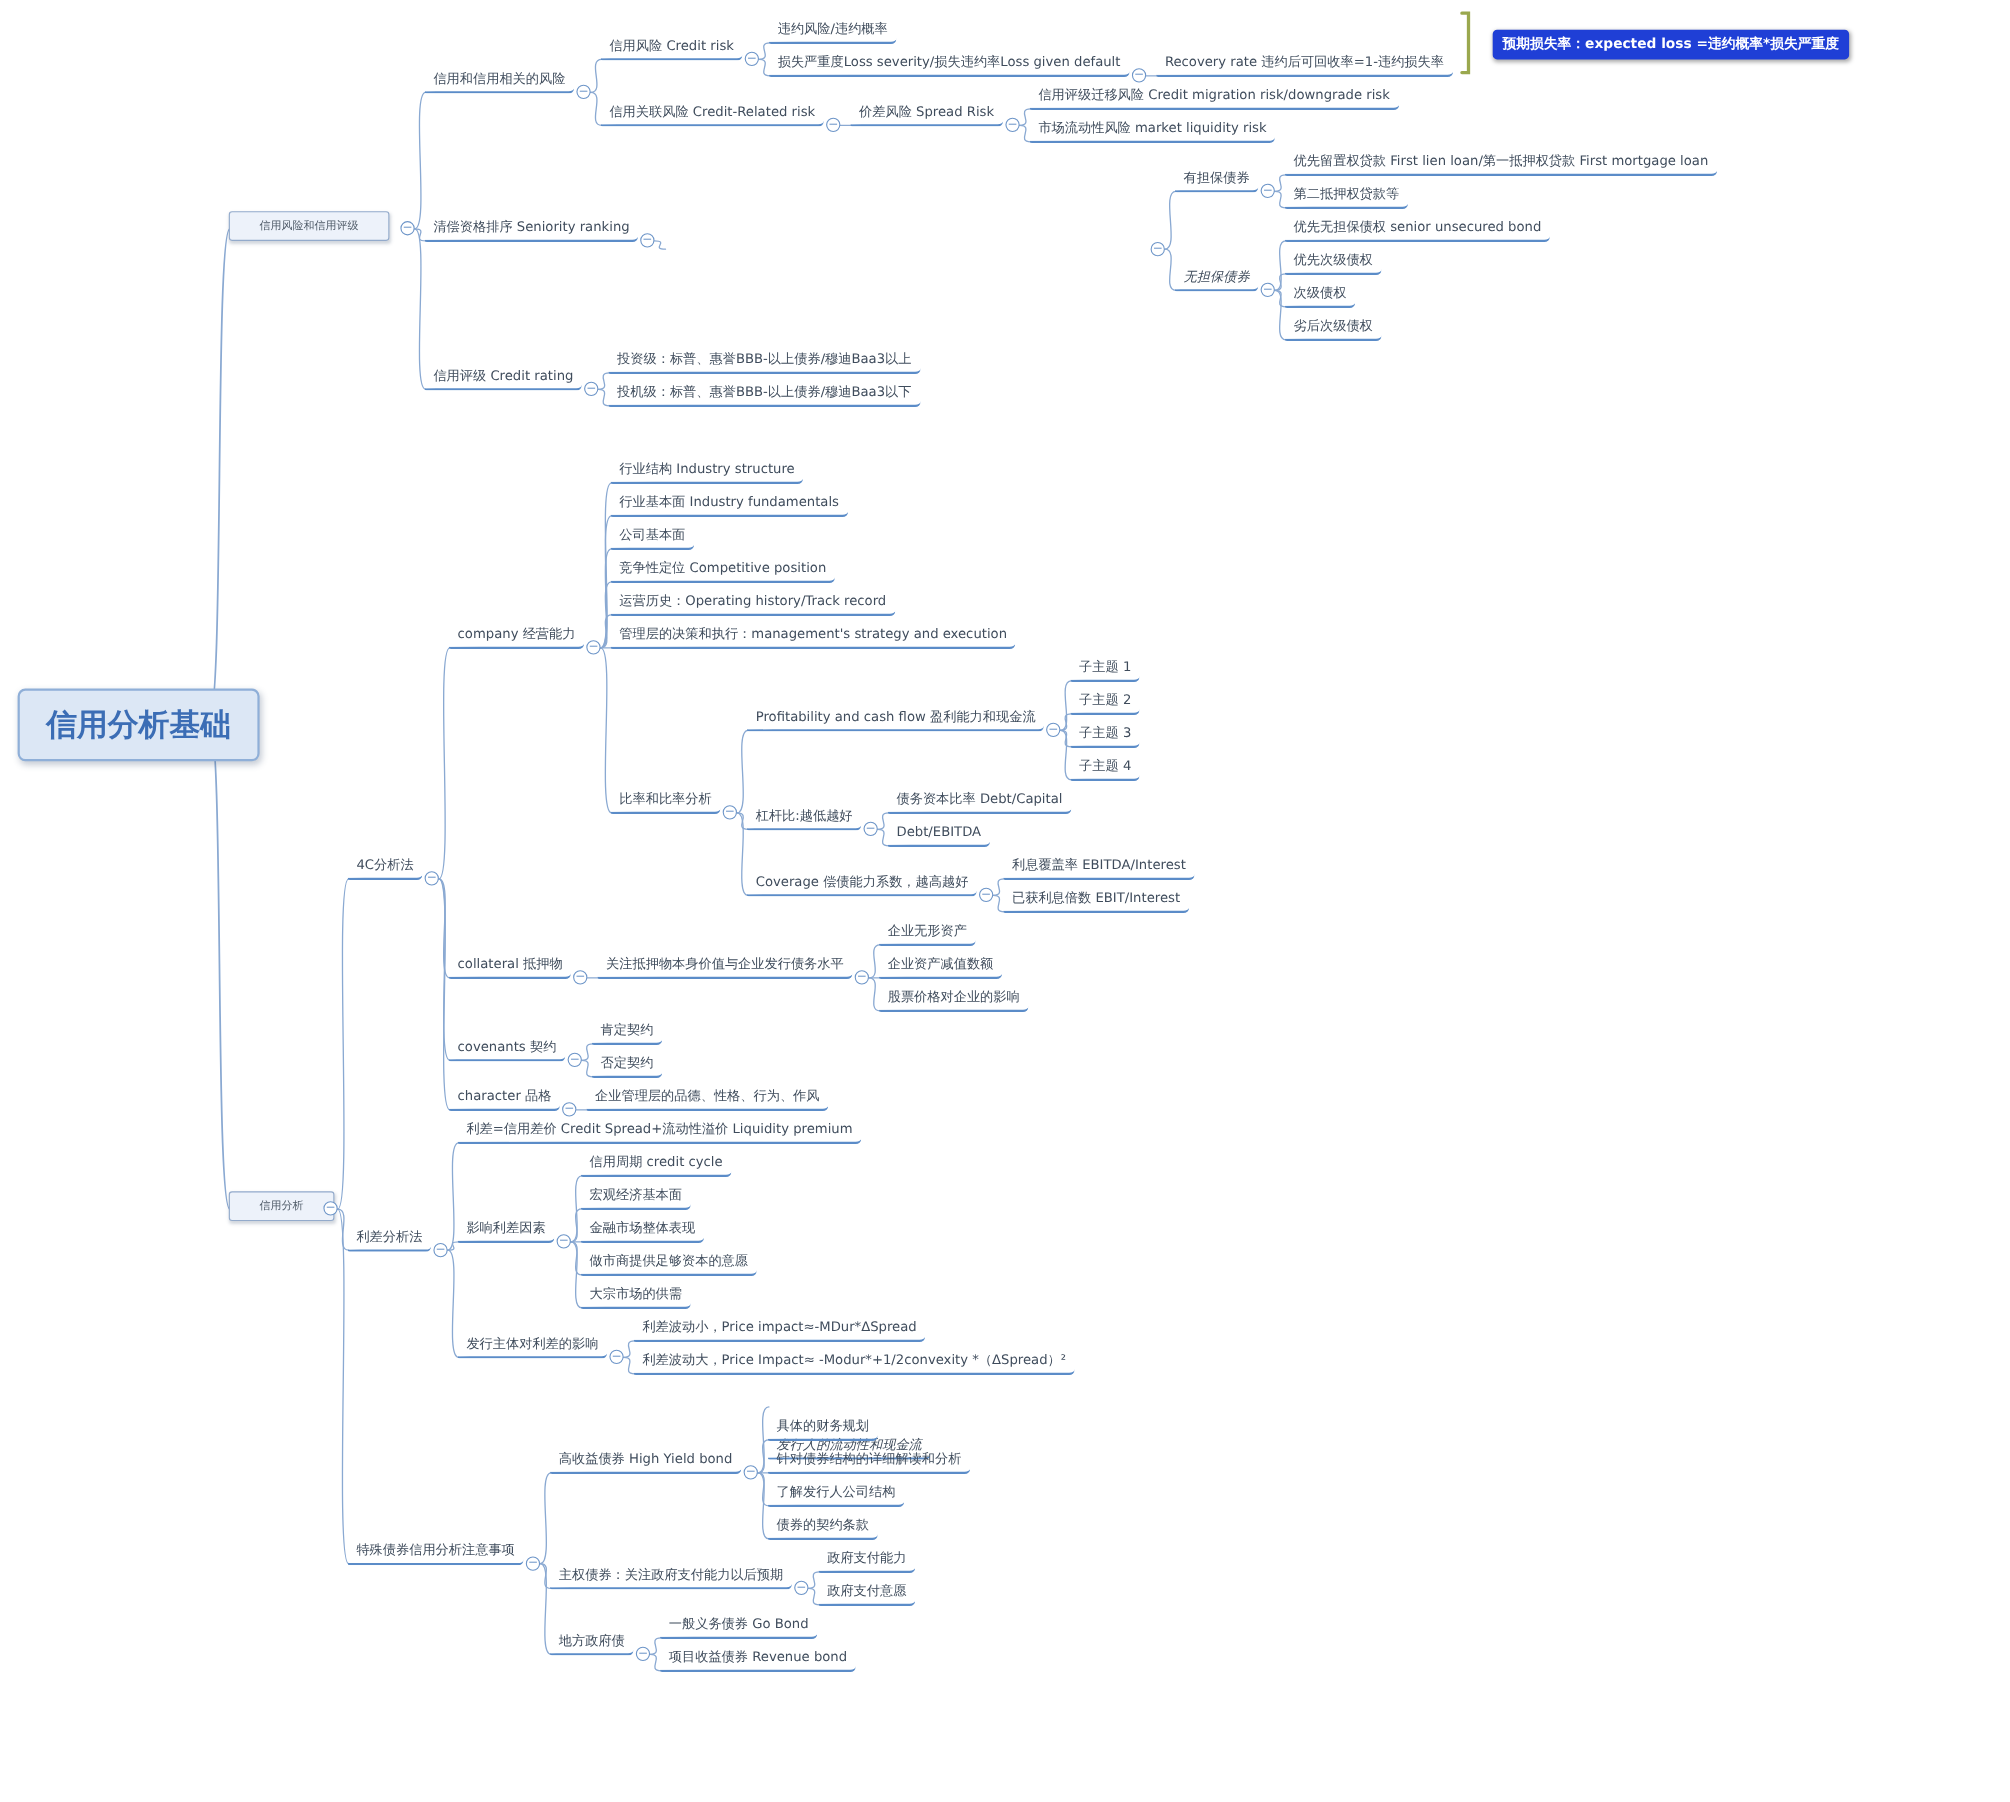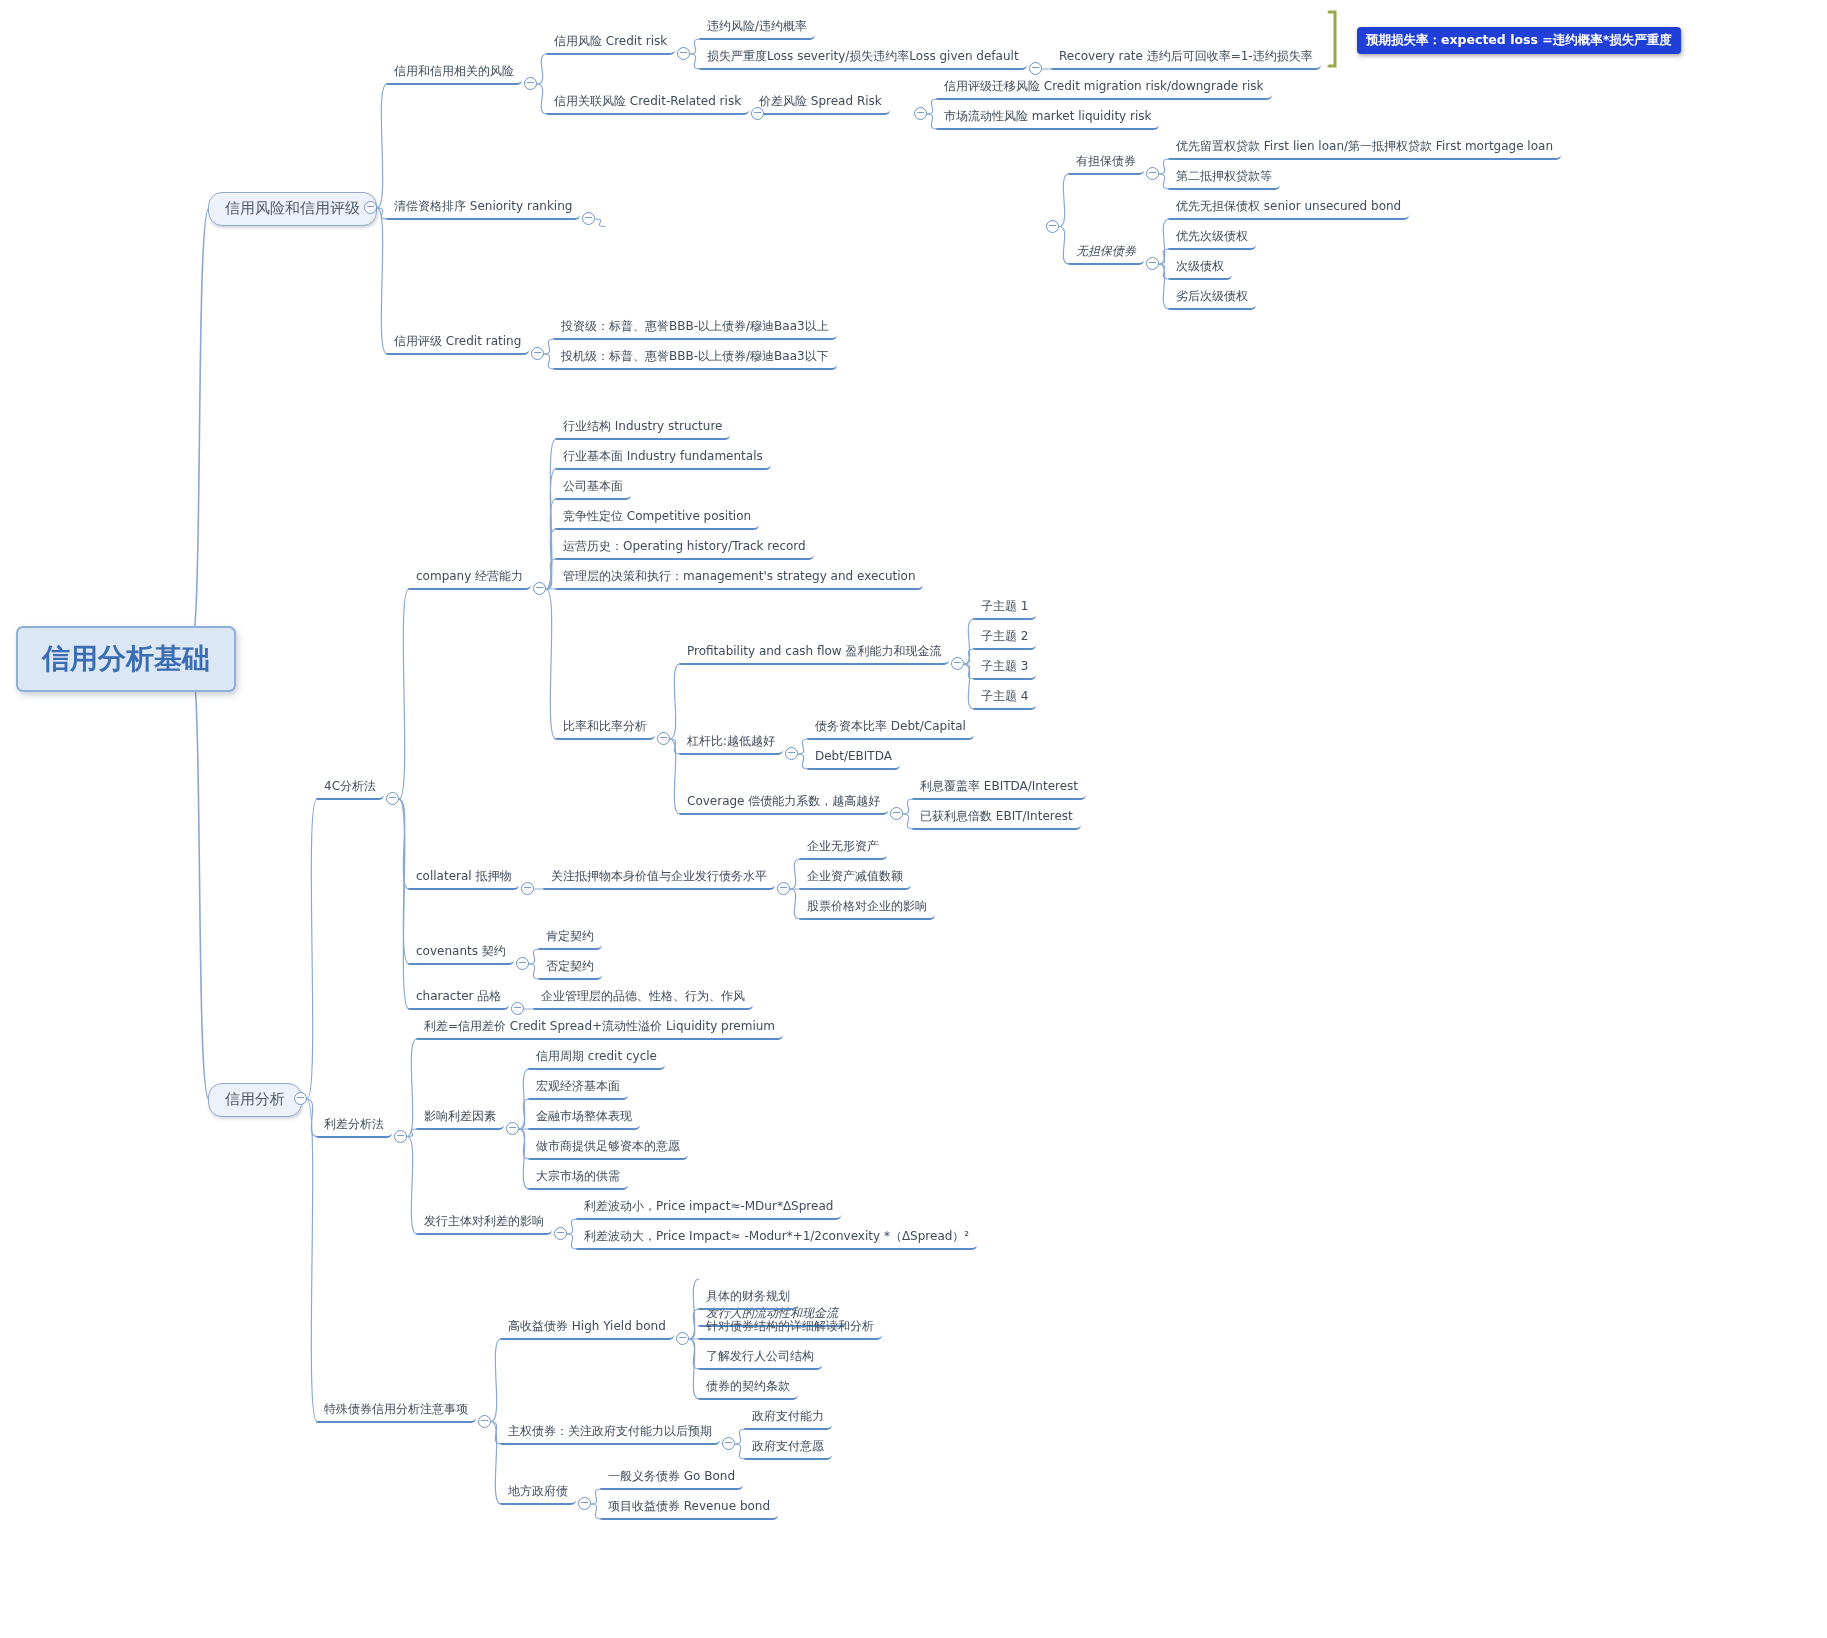--- a/index.html
+++ b/index.html
@@ -4,22 +4,22 @@
 <style>
   *{box-sizing:border-box;margin:0;padding:0}
   body{background:#ffffff;font-family:"DejaVu Sans","Liberation Sans",sans-serif}
   #canvas{position:relative;width:1827px;height:1638px;background:var(--canvas-bg,#fff);overflow:hidden}
   #connectors{position:absolute;left:0;top:0;width:1827px;height:1638px}
   .node{position:absolute;white-space:nowrap;cursor:default;z-index:1}
   .topic{font-size:12px;line-height:1.3;color:var(--topic-text,#3f4c5c);padding:3px 8px;
          border-bottom:2px solid var(--underline,#5b8cc8);
          border-bottom-left-radius:2px;border-bottom-right-radius:5px}
   .wrap{white-space:normal;max-width:440px}
-  .main{font-size:15px;line-height:1.3;color:var(--branch-text,#4e5a67);background:var(--branch-bg,#edf2fa);
-        border:1px solid var(--branch-border,#93aacb);border-radius:14px;padding:6px 16px;
+  .main{font-size:10px;line-height:1.3;color:var(--branch-text,#4e5a67);background:var(--branch-bg,#edf2fa);
+        border:1px solid var(--branch-border,#93aacb);border-radius:3px;padding:6px 27px;
         box-shadow:1px 2px 3px rgba(70,90,120,.25)}
   .root{font-size:28px;font-weight:bold;color:var(--root-text,#3b6db5);background:var(--root-bg,#dce7f5);
         border:2px solid var(--root-border,#8fafd8);border-radius:7px;padding:12px 24px;
         box-shadow:2px 3px 6px rgba(70,90,120,.3)}
   .collapse{position:absolute;width:13px;height:13px;border:1px solid var(--icon-border,#6d95c8);
             border-radius:50%;background:#fff;color:var(--icon-border,#6d95c8);font-size:11px;
             line-height:10px;text-align:center;cursor:pointer;z-index:2}
   .callout{position:absolute;background:var(--callout-bg,#1f3fd6);color:var(--callout-text,#fff);
            font-size:12.5px;font-weight:bold;padding:5px 9px;border-radius:4px;white-space:nowrap;
            box-shadow:1px 2px 4px rgba(0,0,0,.35);z-index:3}
@@ -110,21 +110,21 @@
       <path d="M 1329 12 L 1335 12 L 1335 66 L 1329 66" fill="none" stroke="#9aa84e" stroke-width="3" stroke-linecap="round"></path>
     </svg>
 <div class="node root" style="left: 16px; top: 626px;">信用分析基础</div>
     <div class="node main" style="left: 208px; top: 192px;">信用风险和信用评级</div>
     <div class="node topic" style="left: 386px; top: 61px;">信用和信用相关的风险</div>
     <div class="node topic" style="left: 546px; top: 31px;">信用风险 Credit risk</div>
     <div class="node topic" style="left: 699px; top: 16px;">违约风险/违约概率</div>
     <div class="node topic" style="left: 699px; top: 46px;">损失严重度Loss severity/损失违约率Loss given default</div>
     <div class="node topic" style="left: 1051px; top: 46px;">Recovery rate 违约后可回收率=1-违约损失率</div>
     <div class="node topic" style="left: 546px; top: 91px;">信用关联风险 Credit-Related risk</div>
-    <div class="node topic" style="left: 751px; top: 91px;">价差风险 Spread Risk</div>
+    <div class="node topic" style="left: 773px; top: 91px;">价差风险 Spread Risk</div>
     <div class="node topic" style="left: 936px; top: 76px;">信用评级迁移风险 Credit migration risk/downgrade risk</div>
     <div class="node topic" style="left: 936px; top: 106px;">市场流动性风险 market liquidity risk</div>
     <div class="node topic" style="left: 386px; top: 196px;">清偿资格排序 Seniority ranking</div>
     <div class="node topic" style="left: 1068px; top: 151px;">有担保债券</div>
     <div class="node topic" style="left: 1168px; top: 136px;">优先留置权贷款 First lien loan/第一抵押权贷款 First mortgage loan</div>
     <div class="node topic" style="left: 1168px; top: 166px;">第二抵押权贷款等</div>
     <div class="node topic" style="left: 1068px; top: 241px; font-style: italic;">无担保债券</div>
     <div class="node topic" style="left: 1168px; top: 196px;">优先无担保债权 senior unsecured bond</div>
     <div class="node topic" style="left: 1168px; top: 226px;">优先次级债权</div>
     <div class="node topic" style="left: 1168px; top: 256px;">次级债权</div>

